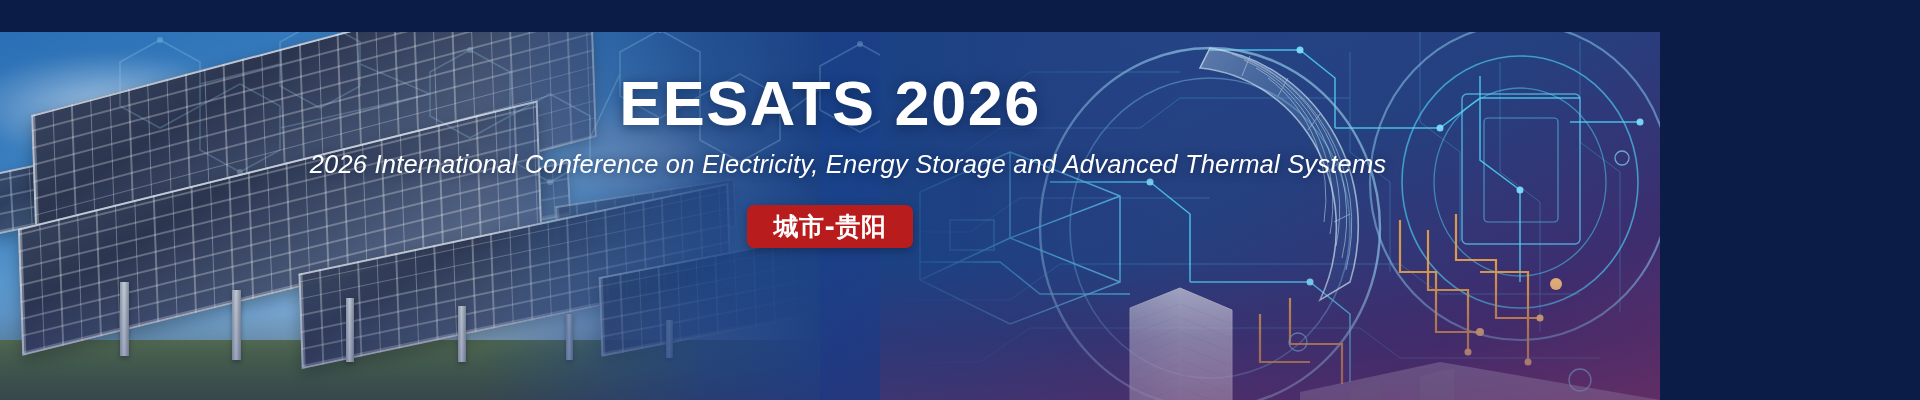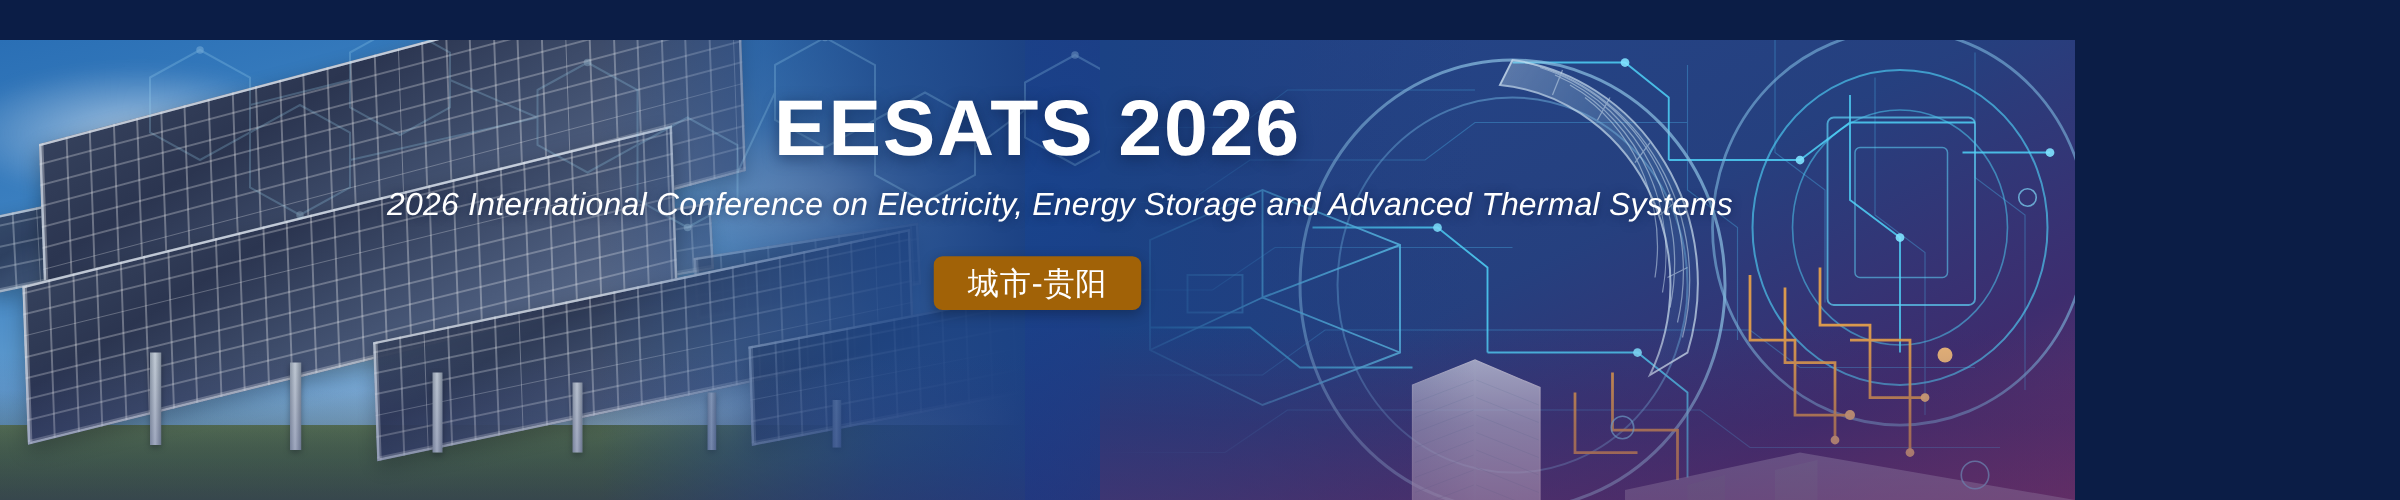--- a/index.html
+++ b/index.html
@@ -134,23 +134,23 @@
     letter-spacing:.2px;
     text-shadow:0 1px 8px rgba(8,24,60,.6);
     white-space:nowrap;
     padding-left:36px;
   }
   .badge{
     margin-top:26px;
     display:inline-flex;align-items:center;justify-content:center;
     height:43px;padding:10px 27px;
     border-radius:7px;
-    background:#a16207;
+    background:#b91c1c;
     color:#ffffff;
-    font-size:25px;font-weight:400;letter-spacing:.5px;
+    font-size:25px;font-weight:700;letter-spacing:.5px;
     font-family:"DejaVu Sans","Liberation Sans",sans-serif;
     box-shadow:0 3px 10px rgba(0,0,0,.28);
   }
 </style>
 </head>
 <body>
 
 <div class="banner">
 
   <div class="bg-base"></div>

